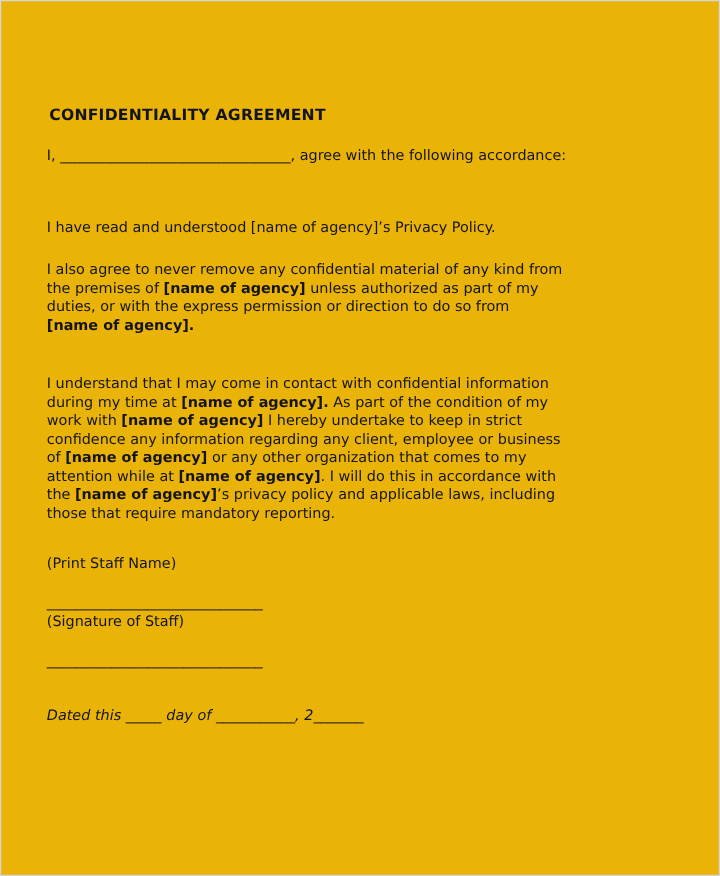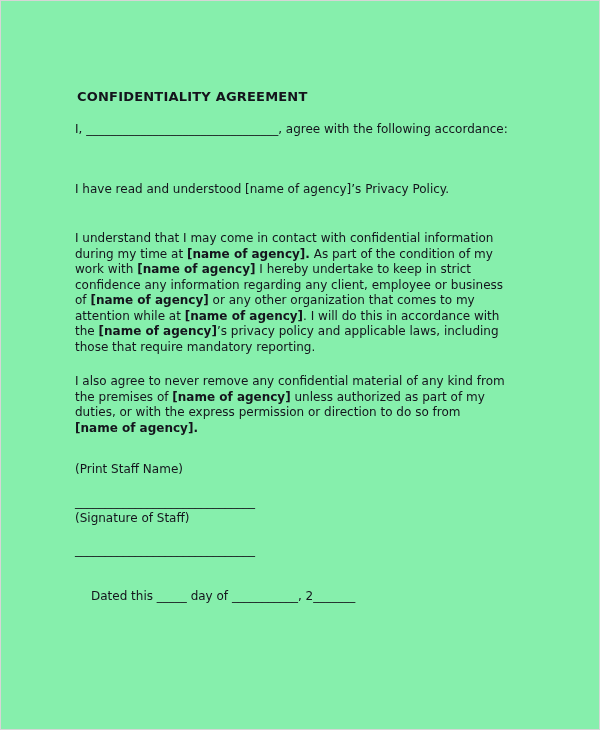--- a/index.html
+++ b/index.html
@@ -1,25 +1,25 @@
 <!DOCTYPE html>
 <html><head>
 <meta charset="utf-8">
 <style>
   html, body { margin: 0; padding: 0; background: #ffffff; }
   .page {
     width: 600px;
     height: 730px;
     box-sizing: border-box;
-    background: #86efac;
+    background: #eab308;
     border: 1px solid #d6d6d6;
     font-family: "DejaVu Sans", "Liberation Sans", sans-serif;
     font-size: 12px;
     color: #14141c;
-    padding: 87px 58px 0 74px;
+    padding: 87px 58px 0 38px;
     overflow: hidden;
   }
   .title {
     font-size: 13px;
     font-weight: bold;
     margin: 0 0 0 2px;
     line-height: 17px;
     letter-spacing: 0.2px;
   }
   .intro {
@@ -32,49 +32,49 @@
     line-height: 17px;
   }
   .para { line-height: 15.5px; }
   .para-1 { margin-top: 33px; }
   .para-2 { margin-top: 19px; }
   .b { font-weight: bold; }
   .sig { line-height: 16px; }
   .sig-1 { margin-top: 25px; }
   .sig-2 { margin-top: 17px; }
   .sig-3 { margin-top: 16px; }
-  .dated { margin: 30px 0 0 16px; line-height: 16px; }
+  .dated { margin: 30px 0 0 0; line-height: 16px; font-style: italic; }
 </style>
 </head>
 <body>
 
 <div class="page">
 
   <h1 class="title">CONFIDENTIALITY AGREEMENT</h1>
 
   <p class="intro">I, ________________________________, agree with the following accordance:</p>
 
   <p class="heading">I have read and understood [name of agency]’s Privacy Policy.</p>
 
+  <div class="para para-2">
+      <div><span>I also agree to never remove any confidential material of any kind from</span></div>
+      <div><span>the premises of </span><span class="b">[name of agency]</span><span> unless authorized as part of my</span></div>
+      <div><span>duties, or with the express permission or direction to do so from</span></div>
+      <div><span class="b">[name of agency].</span></div>
+    </div>
+
   <div class="para para-1">
       <div><span>I understand that I may come in contact with confidential information</span></div>
       <div><span>during my time at </span><span class="b">[name of agency].</span><span> As part of the condition of my</span></div>
       <div><span>work with </span><span class="b">[name of agency]</span><span> I hereby undertake to keep in strict</span></div>
       <div><span>confidence any information regarding any client, employee or business</span></div>
       <div><span>of </span><span class="b">[name of agency]</span><span> or any other organization that comes to my</span></div>
       <div><span>attention while at </span><span class="b">[name of agency]</span><span>. I will do this in accordance with</span></div>
       <div><span>the </span><span class="b">[name of agency]</span><span>’s privacy policy and applicable laws, including</span></div>
       <div><span>those that require mandatory reporting.</span></div>
-    </div>
-
-  <div class="para para-2">
-      <div><span>I also agree to never remove any confidential material of any kind from</span></div>
-      <div><span>the premises of </span><span class="b">[name of agency]</span><span> unless authorized as part of my</span></div>
-      <div><span>duties, or with the express permission or direction to do so from</span></div>
-      <div><span class="b">[name of agency].</span></div>
     </div>
 
   <div class="sig sig-1">
     <div>(Print Staff Name)</div>
   </div>
 
   <div class="sig sig-2">
     <div>______________________________</div>
     <div>(Signature of Staff)</div>
   </div>

